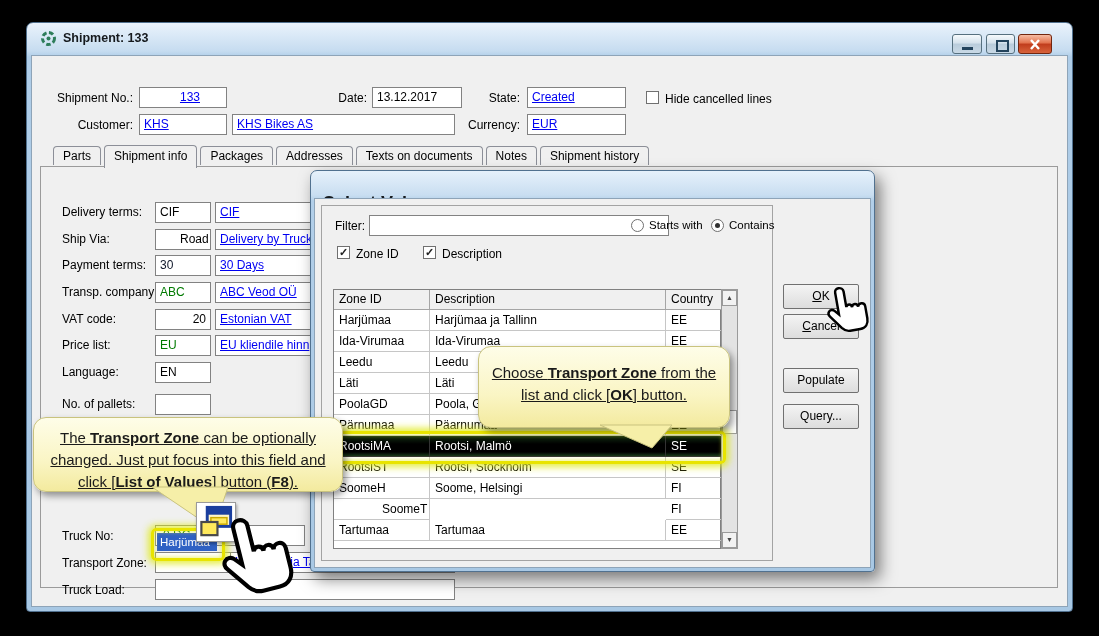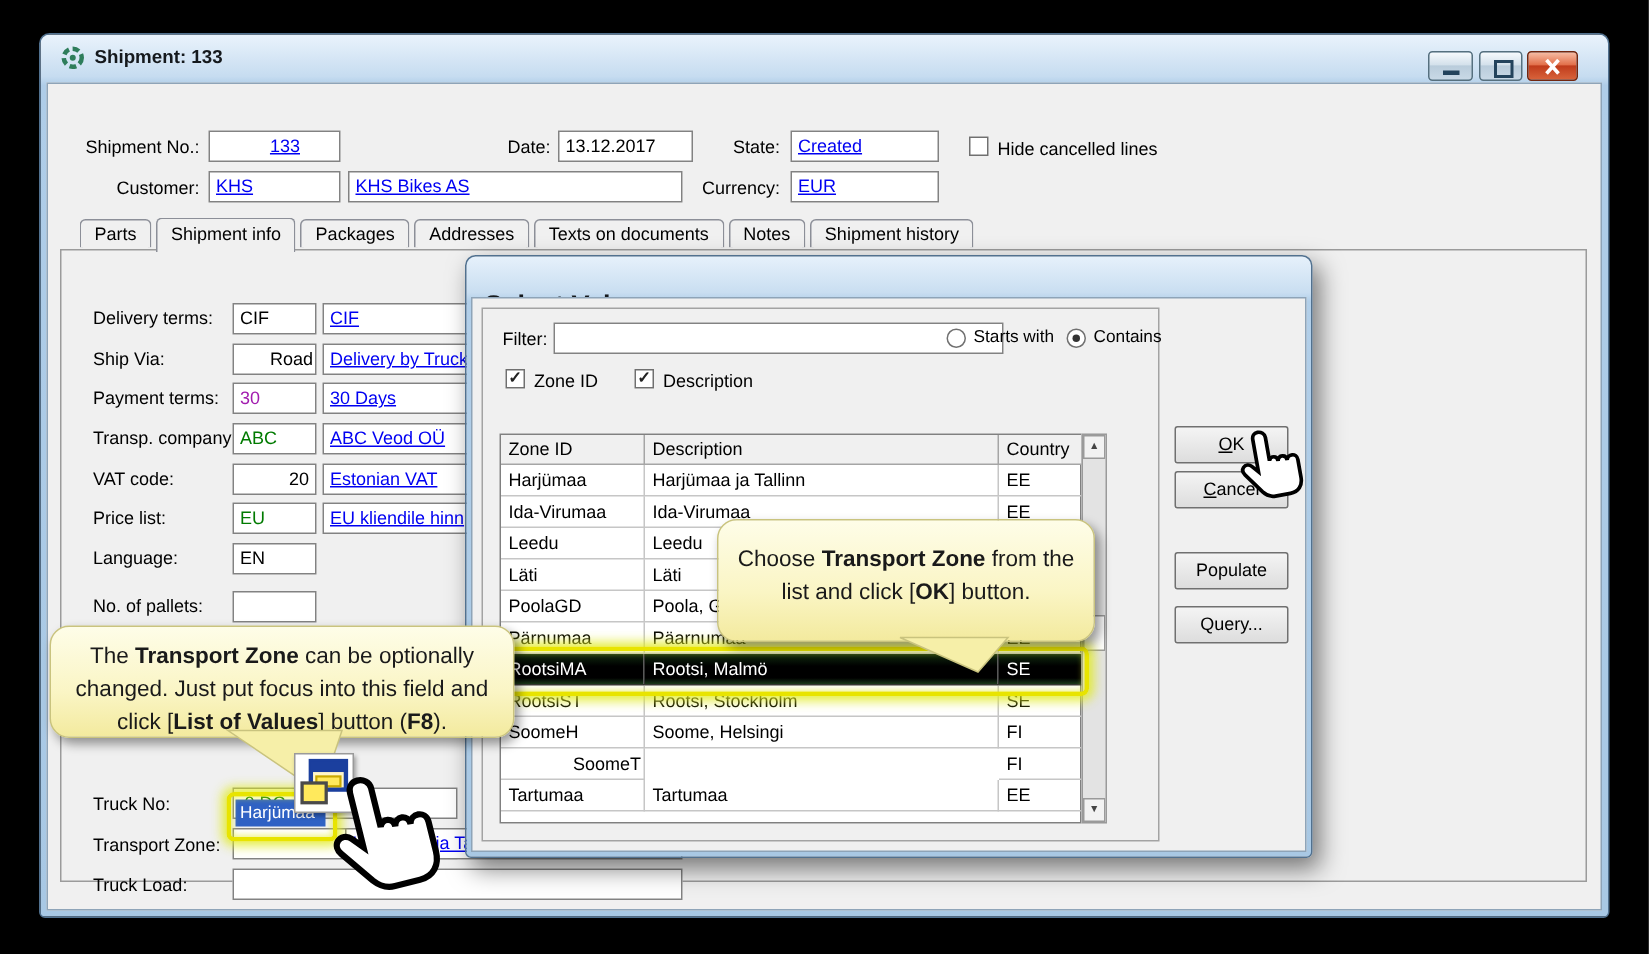--- a/index.html
+++ b/index.html
@@ -68,21 +68,21 @@
   .sbtn{position:absolute;left:0;width:15px;height:16px;background:#F2F2F2;border:1px solid #9A9A9A;
       box-sizing:border-box;font-size:7px;text-align:center;line-height:14px;color:#444;}
   #sthumb{position:absolute;left:0px;top:120px;width:15px;height:24px;background:#FDFDFD;border:1px solid #9A9A9A;box-sizing:border-box;}
 
   .dbtn{position:absolute;left:472px;width:76px;height:25px;background:linear-gradient(180deg,#F4F4F4,#DDDDDD);
       border:1px solid #707070;border-radius:2px;text-align:center;line-height:23px;box-sizing:border-box;}
 
   
   .note{position:absolute;z-index:30;background:linear-gradient(180deg,#FEFDE8 0%,#FAF5C4 60%,#F3EA9E 100%);
       border:1px solid #C9C37E;border-radius:13px;box-shadow:3px 4px 7px rgba(0,0,0,.4);
-      font-size:15px;color:#1a1a1a;text-align:center;line-height:1.45;padding:9px 10px;box-sizing:border-box;}
+      font-size:15px;color:#1a1a1a;text-align:center;line-height:1.45;padding:9px 10px;box-sizing:border-box;text-decoration:underline;}
   .tail{position:absolute;z-index:29;}
   .ring{position:absolute;z-index:28;border:3px solid #E8E400;border-radius:5px;
       box-shadow:0 0 7px 3px rgba(225,235,30,.85), inset 0 0 4px 1px rgba(225,235,30,.6);}
   #lov-icon{left:196px;top:502px;width:40px;height:40px;background:#fff;border:1px solid #9A9A9A;
       box-shadow:1px 2px 3px rgba(0,0,0,.35);z-index:31;box-sizing:border-box;}
   .hand{z-index:40;}
   #tz-sel{left:157px;top:533px;width:57px;height:18px;background:#2F61C4;color:#fff;
       line-height:18px;padding-left:3px;z-index:27;font-size:11.5px;white-space:nowrap;overflow:hidden;}
 </style>
 </head>
@@ -137,21 +137,21 @@
   <div id="contentbox" class="abs"></div>
 
   <div id="fields-built">
       <div class="abs lbl z2" style="left: 62px; top: 184px;">Delivery terms:</div>
       <div class="abs field z2" style="left: 155px; top: 181px; width: 56px; color: rgb(0, 0, 0); text-align: left;">CIF</div>
       <div class="abs field blue z2" style="left: 215px; top: 181px; width: 240px;">CIF</div>
       <div class="abs lbl z2" style="left: 62px; top: 211px;">Ship Via:</div>
       <div class="abs field z2" style="left: 155px; top: 208px; width: 56px; color: rgb(0, 0, 0); text-align: left; padding-left: 24px;">Road</div>
       <div class="abs field blue z2" style="left: 215px; top: 208px; width: 240px;">Delivery by Truck</div>
       <div class="abs lbl z2" style="left: 62px; top: 237px;">Payment terms:</div>
-      <div class="abs field z2" style="left: 155px; top: 234px; width: 56px; color: #a21caf; text-align: left;">30</div>
+      <div class="abs field z2" style="left: 155px; top: 234px; width: 56px; color: #0f172a; text-align: left;">30</div>
       <div class="abs field blue z2" style="left: 215px; top: 234px; width: 240px;">30 Days</div>
       <div class="abs lbl z2" style="left: 62px; top: 264px;">Transp. company:</div>
       <div class="abs field z2" style="left: 155px; top: 261px; width: 56px; color: rgb(0, 122, 0); text-align: left;">ABC</div>
       <div class="abs field blue z2" style="left: 215px; top: 261px; width: 240px;">ABC Veod OÜ</div>
       <div class="abs lbl z2" style="left: 62px; top: 291px;">VAT code:</div>
       <div class="abs field z2" style="left: 155px; top: 288px; width: 56px; color: rgb(0, 0, 0); text-align: right;">20</div>
       <div class="abs field blue z2" style="left: 215px; top: 288px; width: 240px;">Estonian VAT</div>
       <div class="abs lbl z2" style="left: 62px; top: 317px;">Price list:</div>
       <div class="abs field z2" style="left: 155px; top: 314px; width: 56px; color: rgb(0, 122, 0); text-align: left;">EU</div>
       <div class="abs field blue z2" style="left: 215px; top: 314px; width: 240px;">EU kliendile hinn</div>

